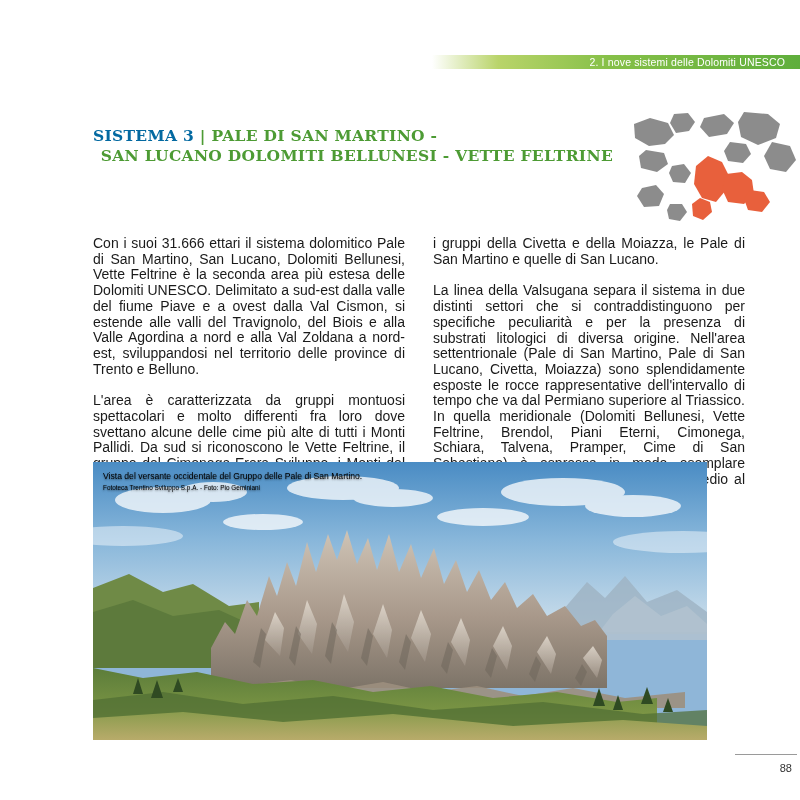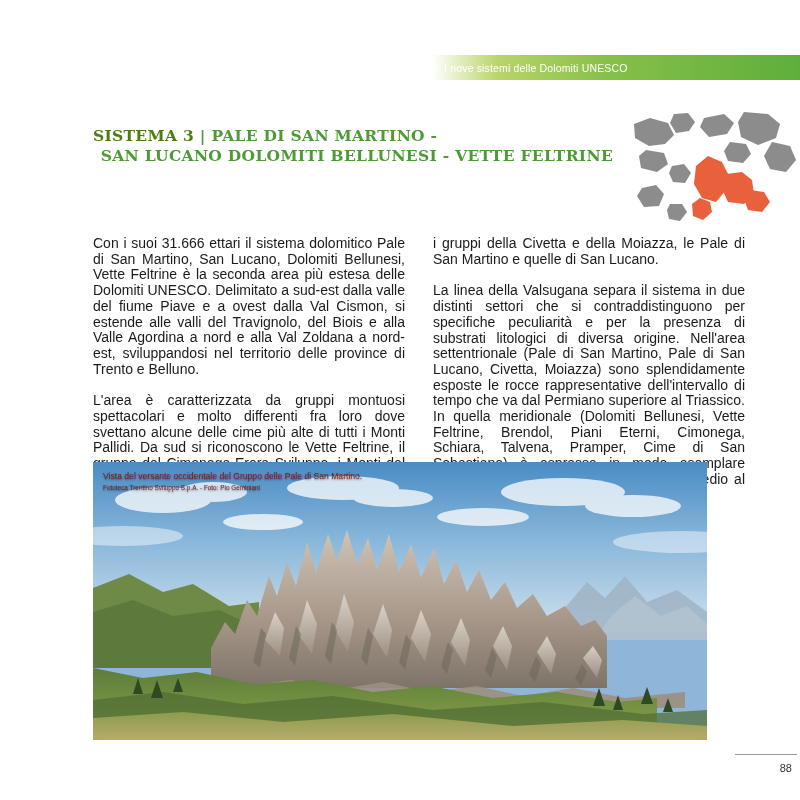--- a/index.html
+++ b/index.html
@@ -13,25 +13,25 @@
     position: relative;
     width: 800px; height: 800px;
     background: #ffffff;
     overflow: hidden;
   }
 
   
   .header-bar {
     position: absolute;
     top: 55px; left: 432px;
-    width: 368px; height: 25px;
+    width: 368px; height: 14px;
     background: linear-gradient(to right, #ffffff 0%, #b9d46a 18%, #86c048 48%, #5fae3c 100%);
     display: flex;
     align-items: center;
-    justify-content: flex-start;
+    justify-content: flex-end;
     padding-right: 15px;
   }
   .header-bar .htext {
     color: #ffffff;
     font-size: 10.5px;
     letter-spacing: 0.15px;
     font-family: "Liberation Sans", sans-serif;
   }
 
   
@@ -41,21 +41,21 @@
     width: 520px;
   }
   .title-line {
     font-family: "DejaVu Serif", serif;
     font-weight: bold;
     font-size: 15.5px;
     letter-spacing: 0.3px;
     line-height: 20px;
     white-space: nowrap;
   }
-  .t-orange { color: #4d7c0f; }
+  .t-orange { color: #0369a1; }
   .t-green  { color: #4d9b34; text-align: right; }
   .t-sep    { color: #4d9b34; font-weight: bold; }
 
   
   .locator {
     position: absolute;
     top: 112px; left: 612px;
     width: 188px; height: 120px;
   }
 
@@ -81,21 +81,21 @@
     position: absolute;
     left: 93px; top: 462px;
     width: 614px; height: 278px;
     overflow: hidden;
     background: #8fb6d8;
   }
   .photo svg { display: block; }
   .caption {
     position: absolute;
     left: 10px; top: 8px;
-    color: #7f1d1d;
+    color: #000000;
     text-shadow: 0 1px 2px rgba(0,0,0,0.55);
   }
   .caption .c1 { font-size: 8.6px; display: block; line-height: 12px; }
   .caption .c2 { font-size: 6.4px; display: block; line-height: 10px; margin-top: 1px; }
 
   
   .footer-rule {
     position: absolute;
     left: 735px; top: 754px;
     width: 62px; height: 1px;

